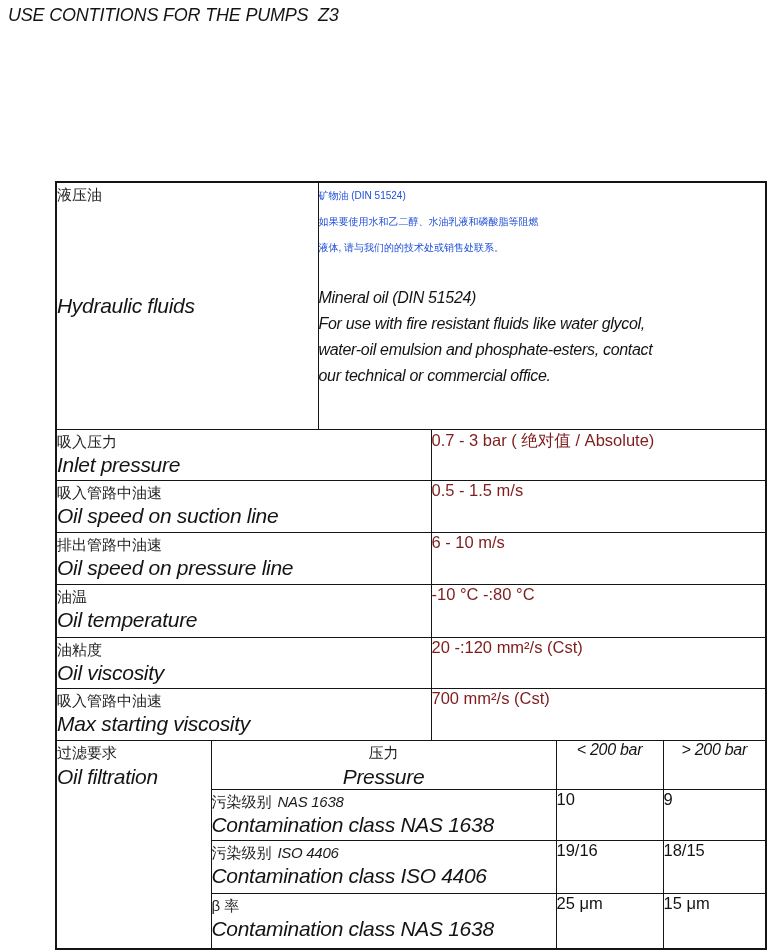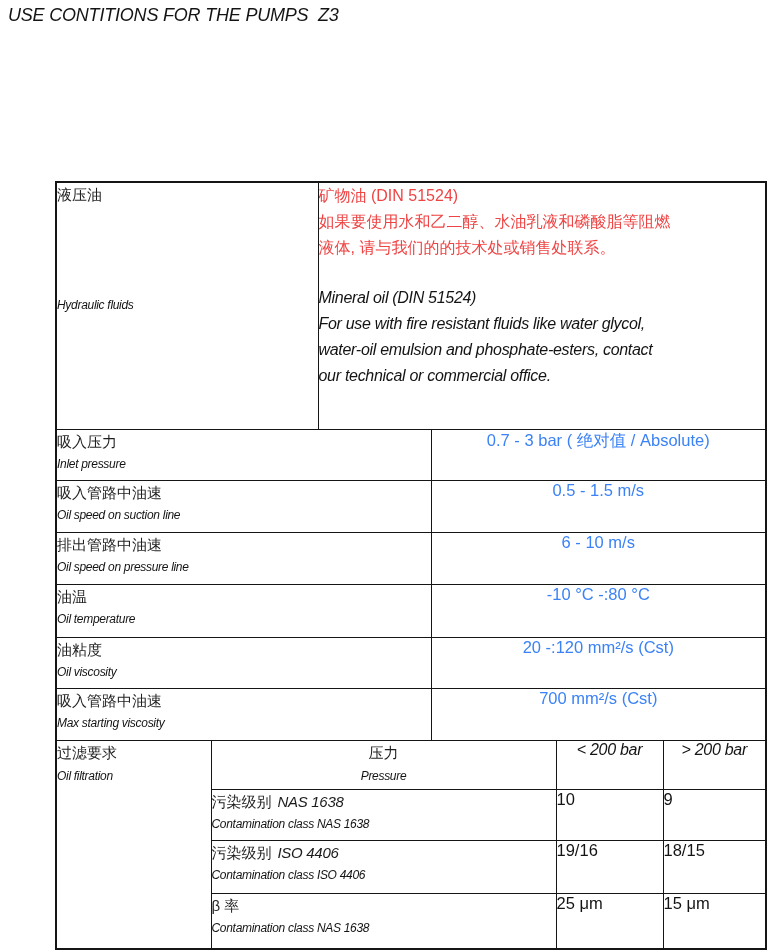--- a/index.html
+++ b/index.html
@@ -20,31 +20,31 @@
     border:2px solid #151515;
   }
   table.spec-table td{border:1px solid #151515;padding:0;vertical-align:top;overflow:hidden;}
   
   tr.h-fluids  td{height:246px;}
   tr.h-r1 td{height:50px;} tr.h-r2 td{height:51px;} tr.h-r3 td{height:51px;}
   tr.h-r4 td{height:52px;} tr.h-r5 td{height:50px;} tr.h-r6 td{height:51px;}
   tr.h-f1 td{height:48px;} tr.h-f2 td{height:50px;} tr.h-f3 td{height:52px;} tr.h-f4 td{height:54px;}
   
   .zh{font-size:15px;line-height:23px;color:#1f1f1f;}
-  .en{font-size:12px;font-style:italic;line-height:23px;letter-spacing:-0.3px;color:#141414;}
+  .en{font-size:21px;font-style:italic;line-height:23px;letter-spacing:-0.3px;color:#141414;}
   
   td.fluids-label{padding:48px 4px 0 28px;}
   td.fluids-label .en{margin-top:88px;}
   td.fluids-desc{padding:34px 6px 0 13px;}
-  .desc-zh div{font-size:16px;line-height:26px;color:#ef4444;}
+  .desc-zh div{font-size:10px;line-height:26px;color:#1d4ed8;}
   .desc-en{margin-top:24px;}
   .desc-en div{font-size:16px;font-style:italic;line-height:26px;letter-spacing:-0.3px;color:#141414;}
   
   td.label-cell{padding:2px 4px 0 45px;}
-  td.value-cell{vertical-align:middle;text-align:center;font-size:16.5px;color:#3b82f6;}
+  td.value-cell{vertical-align:middle;font-size:16.5px;color:#7f1d1d;}
   
   td.filt-label{vertical-align:middle;text-align:left;padding-right:34px;}
   td.filt-header{vertical-align:middle;text-align:center;}
   td.filt-header .zh,.filt-label .zh{line-height:24px;}
   td.filt-col{vertical-align:middle;text-align:center;font-size:16px;font-style:italic;
               letter-spacing:-0.3px;color:#141414;}
   td.filt-desc{vertical-align:middle;padding-left:12px;}
   td.filt-desc .en-inline{font-size:15px;font-style:italic;letter-spacing:-0.3px;margin-left:6px;}
   td.filt-val{vertical-align:middle;text-align:left;font-size:16.5px;color:#141414;}
 </style>

